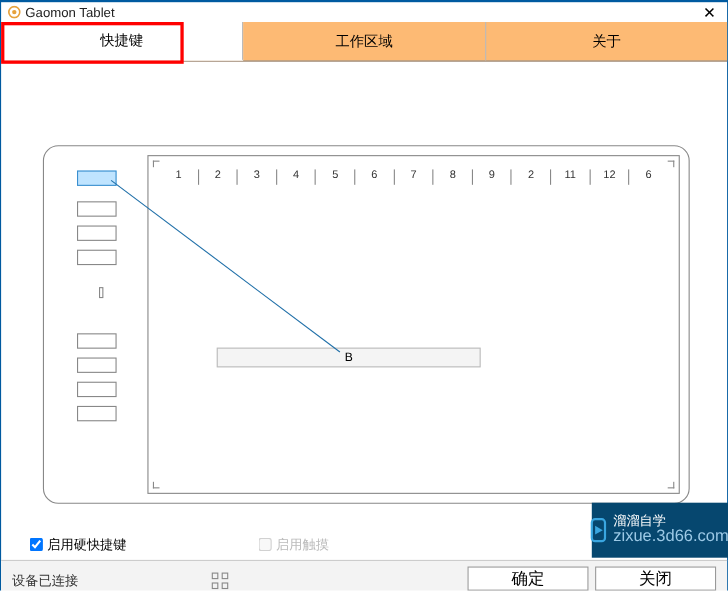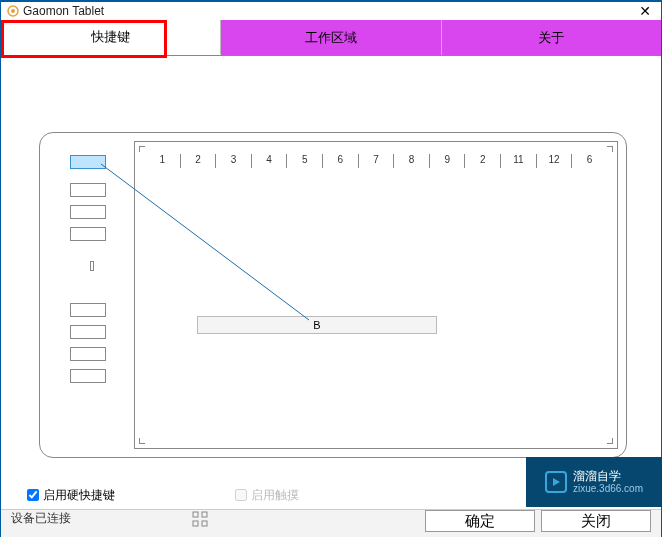--- a/index.html
+++ b/index.html
@@ -41,21 +41,21 @@
     border-left: 1px solid #005aa0;
     border-right: 1px solid #005aa0;
     height: 517px;
     background: #fff;
     position: relative;
   }
   .tabs {
     height: 36px;
     display: flex;
     border-bottom: 1px solid #888;
-    background: #d946ef;
+    background: #fdba74;
   }
   .tab {
     flex: 1;
     display: flex;
     align-items: center;
     justify-content: center;
     border-right: 1px solid #bbb;
     font-size: 13px;
     cursor: pointer;
     position: relative;
@@ -160,59 +160,59 @@
   }
   .cb input { width: 12px; height: 12px; }
   .cb.disabled { color: #bbb; align-items: center; }
   .bottom-bar {
     position: absolute;
     bottom: 0; left: 0; right: 0;
     height: 28px;
     border-top: 1px solid #ccc;
     background: #f3f3f3;
     display: flex;
-    align-items: flex-start;
+    align-items: flex-end;
     padding: 0 10px;
   }
   .status-text { font-size: 12px; color: #333; flex: 0 0 150px; }
   .grid-icon {
     width: 18px; height: 18px;
     margin-left: 30px;
   }
   .spacer { flex: 1; }
   .footer-btn {
     width: 110px; height: 22px;
     margin-left: 6px;
     border: 1px solid #999;
     background: #fff;
     font-size: 15px;
     cursor: pointer;
   }
   .watermark {
     position: absolute;
     right: 0; bottom: 30px;
-    width: 136px; height: 50px;
+    width: 124px; height: 50px;
     background: #06476f;
     color: #fff;
     display: flex;
     align-items: center;
     justify-content: center;
     gap: 6px;
     z-index: 100;
   }
   .watermark .play {
     width: 22px; height: 22px;
     border: 2px solid #3aa6e0;
     border-radius: 4px;
     display: flex;
     align-items: center;
     justify-content: center;
   }
   .watermark .txt { display: flex; flex-direction: column; line-height: 1.1; font-size: 12px; }
-  .watermark .sub { font-size: 10px; color: #9cc9e6; }
+  .watermark .sub { font-size: 15px; color: #9cc9e6; }
 </style>
 </head>
 <body>
 
 <div class="titlebar">
   <span class="title-icon">
     <svg viewBox="0 0 12 12">
         <circle cx="6" cy="6" r="5" fill="none" stroke="#e6a23c" stroke-width="1.5"></circle>
         <circle cx="6" cy="6" r="2" fill="#e6a23c"></circle>
       </svg>

